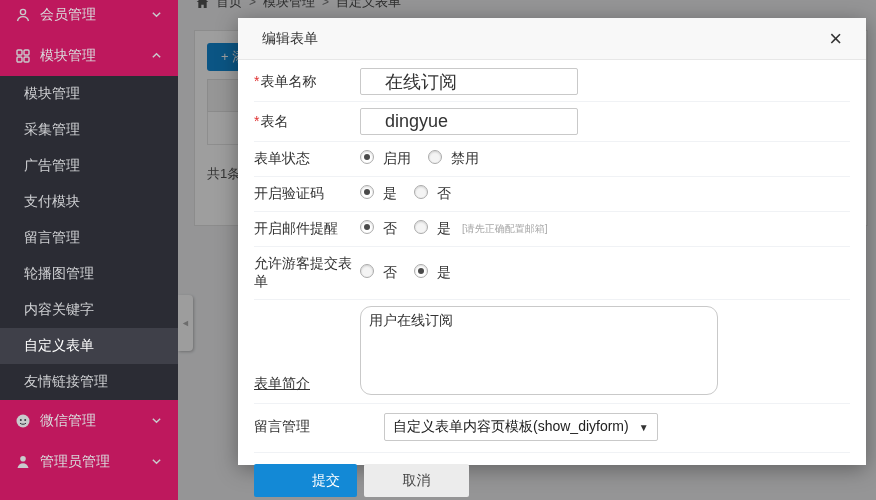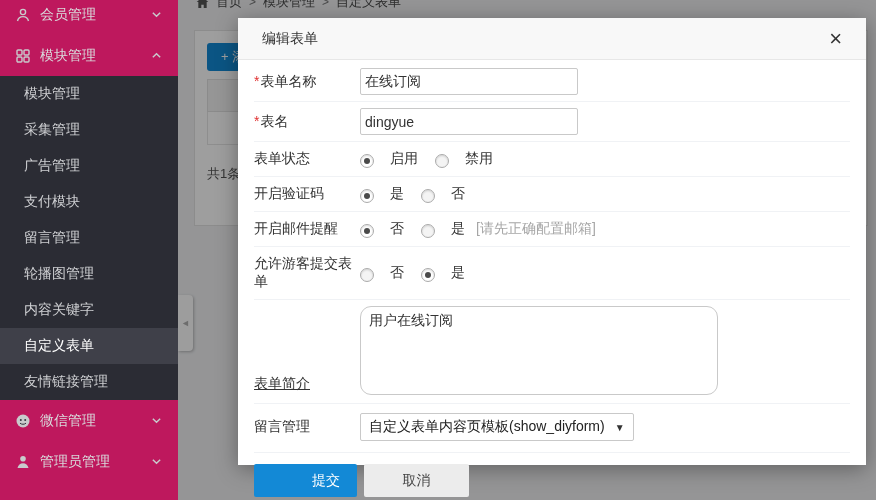--- a/index.html
+++ b/index.html
@@ -42,32 +42,32 @@
   .modal-header { height: 42px; flex-shrink: 0; background: #f8f8f8; border-bottom: 1px solid #e7e7e7; display: flex; align-items: center; padding: 0 24px; font-size: 14px; color: #333; }
   .modal-close { margin-left: auto; font-size: 22px; line-height: 1; color: #333; cursor: pointer; font-weight: 400; }
   .modal-body { padding: 2px 16px 0 16px; }
 
   .f-row { display: flex; align-items: center; border-bottom: 1px solid #f0f2f5; }
   .f-row.no-border { border-bottom: none; }
   .f-label { width: 106px; flex-shrink: 0; font-size: 14px; color: #333; }
   .req { color: #e03131; margin-right: 1px; }
   .row-input { padding: 6px 0; }
   .row-radio { padding: 8px 0; }
-  .txt-input { width: 218px; height: 27px; border: 1px solid #c9c9c9; border-radius: 2px; padding: 0 4px; font-size: 14px; color: #333; font-family: "Liberation Sans", "DejaVu Sans", sans-serif; outline: none; }
+  .txt-input { width: 218px; height: 27px; border: 1px solid #c9c9c9; border-radius: 2px; padding: 0 24px; font-size: 18px; color: #333; font-family: "Liberation Sans", "DejaVu Sans", sans-serif; outline: none; }
   .radio-group { display: flex; align-items: center; gap: 17px; }
-  .radio-opt { display: flex; align-items: flex-end; gap: 16px; font-size: 14px; color: #333; cursor: pointer; }
+  .radio-opt { display: flex; align-items: flex-start; gap: 9px; font-size: 14px; color: #333; cursor: pointer; }
   .radio { width: 14px; height: 14px; border-radius: 50%; border: 1px solid #ababab; background: #f4f4f4; position: relative; display: inline-block; box-shadow: inset 0 1px 2px rgba(0,0,0,0.15); }
   .radio.checked { background: #fff; }
   .radio.checked::after { content: ""; position: absolute; left: 3px; top: 3px; width: 6px; height: 6px; border-radius: 50%; background: #4a4a4a; }
-  .hint { color: #a6a6a6; font-size: 14px; margin-left: 11px; }
+  .hint { color: #a6a6a6; font-size: 10px; margin-left: 11px; }
   .row-textarea { align-items: flex-end; padding: 6px 0 8px 0; }
   .f-label.bottom { padding-bottom: 2px; text-decoration: underline; }
   .txt-area { width: 358px; height: 89px; border: 1px solid #c9c9c9; border-radius: 11px; padding: 5px 8px; font-size: 14px; color: #333; resize: none; font-family: "Liberation Sans", "DejaVu Sans", sans-serif; outline: none; }
   .row-select { padding: 9px 0 11px 0; }
-  .select-box { min-width: 247px; height: 28px; border: 1px solid #c9c9c9; border-radius: 2px; background: #fff; display: inline-flex; align-items: center; justify-content: space-between; padding: 0 8px; font-size: 14px; color: #222; cursor: pointer; }
+  .select-box { min-width: 247px; height: 28px; border: 1px solid #c9c9c9; border-radius: 2px; background: #fff; display: inline-flex; align-items: center; justify-content: space-between; padding: 0 8px; font-size: 14px; color: #222; cursor: pointer; margin-left: 24px; }
   .select-caret { font-size: 10px; color: #333; margin-left: 10px; }
   .row-buttons { padding: 11px 0 0 0; display: flex; }
   .btn { height: 33px; font-size: 14px; border: none; border-radius: 2px; cursor: pointer; font-family: "Liberation Sans", "DejaVu Sans", sans-serif; }
   .btn-submit { width: 103px; background: var(--accent, #1389d6); color: #fff; padding-left: 41px; }
   .btn-cancel { width: 105px; background: #ececec; color: #444; margin-left: 7px; }
 </style>
 </head>
 <body>
 
 <div class="app">

